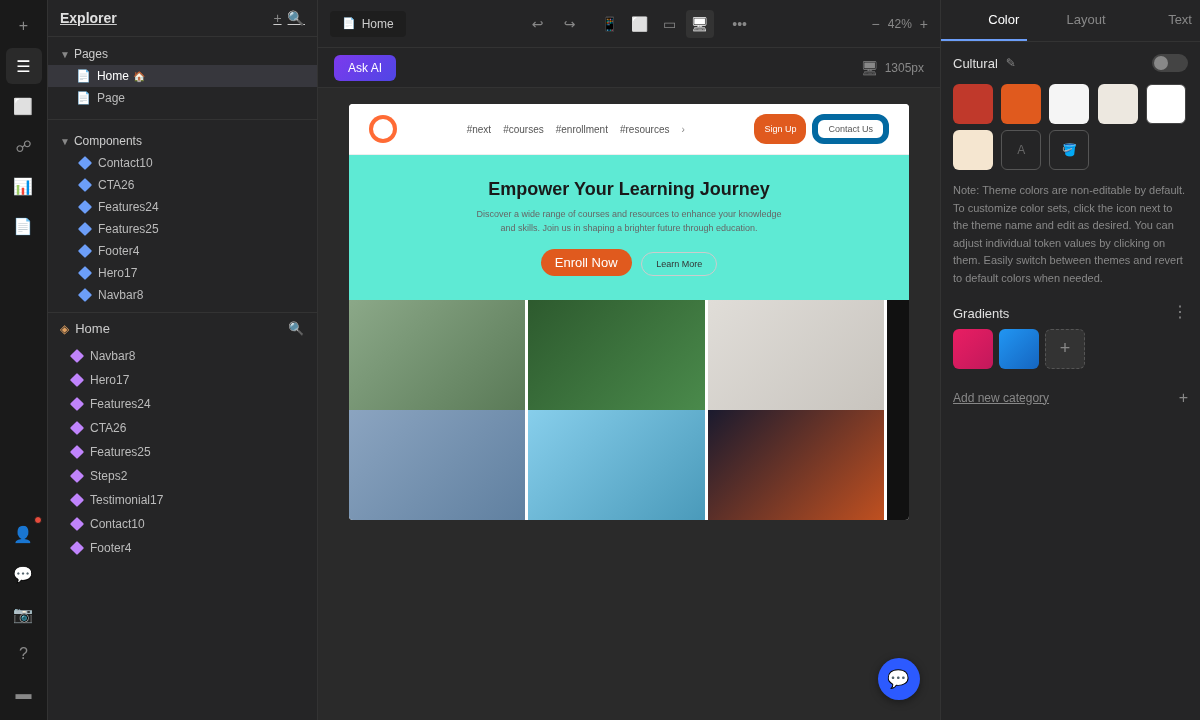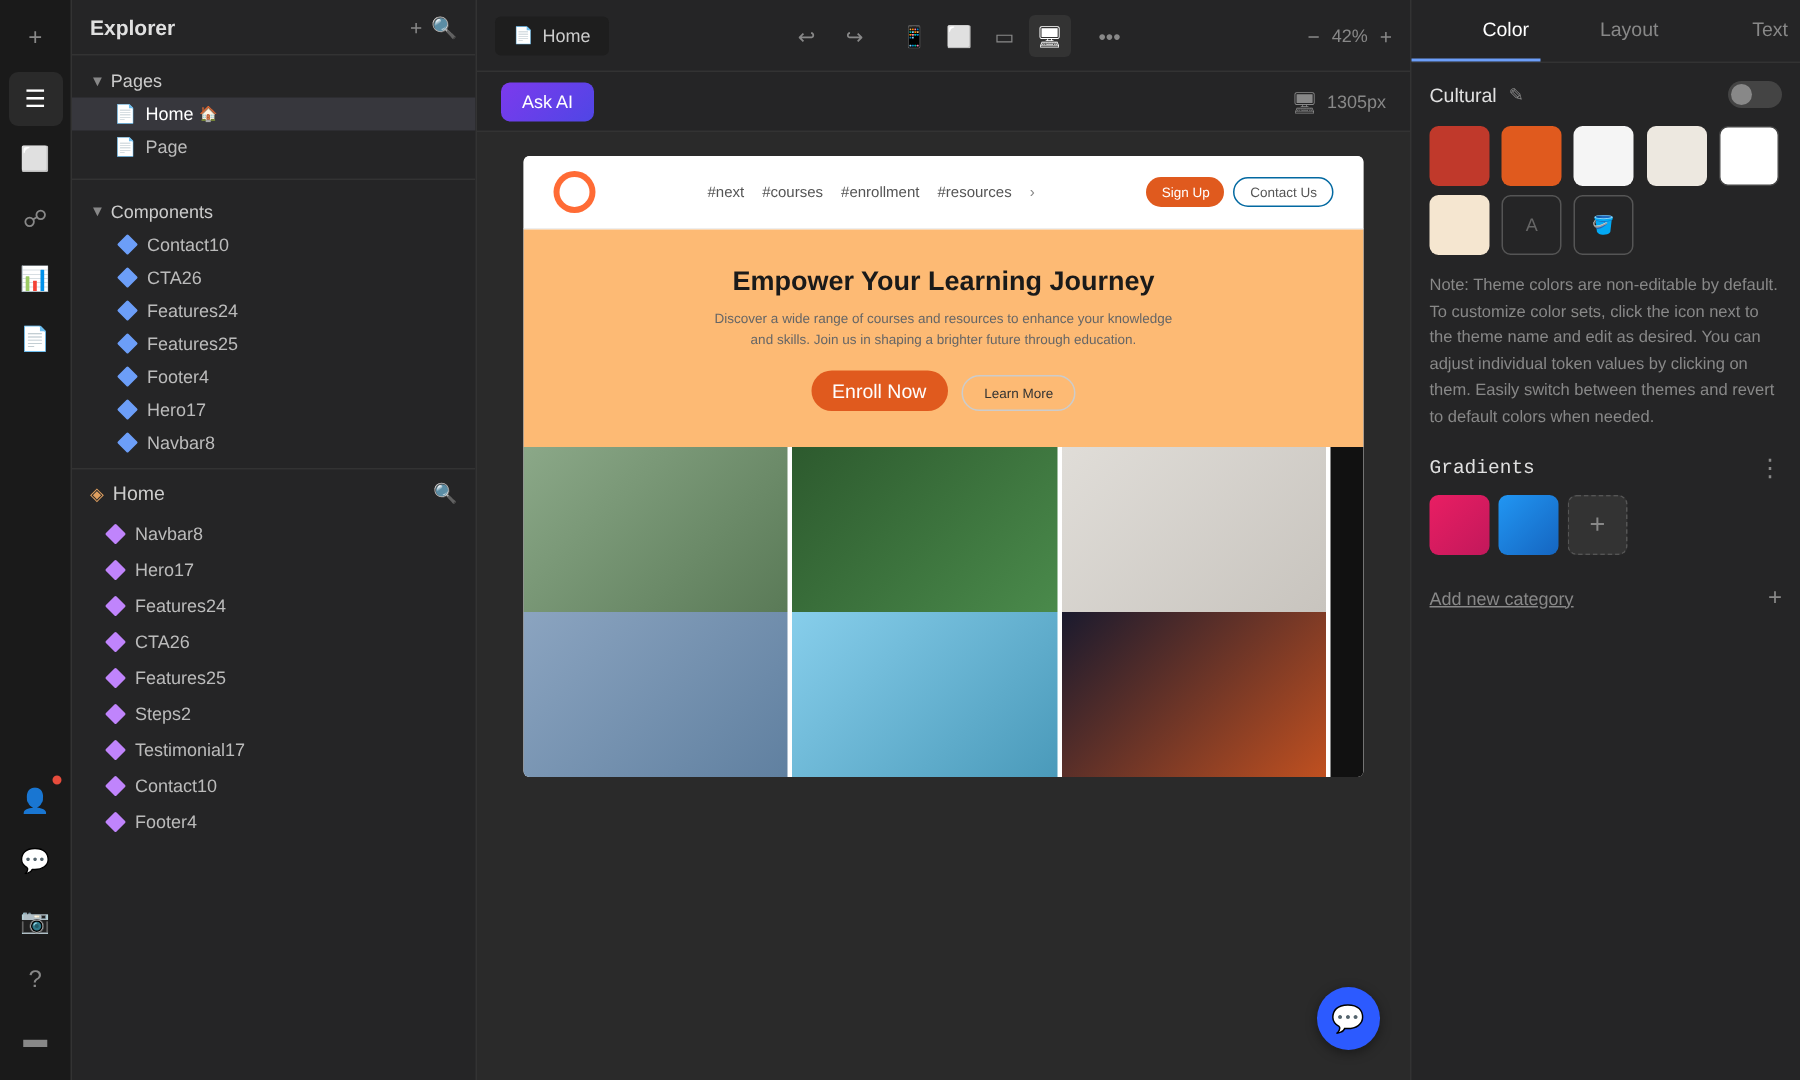--- a/index.html
+++ b/index.html
@@ -7,21 +7,21 @@
 
     
     .icon-bar { width: 48px; background: #1a1a1a; display: flex; flex-direction: column; align-items: center; padding: 8px 0; gap: 4px; border-right: 1px solid #333; }
     .icon-bar-item { width: 36px; height: 36px; display: flex; align-items: center; justify-content: center; border-radius: 6px; cursor: pointer; color: #888; font-size: 16px; }
     .icon-bar-item.active { background: #2a2a2a; color: #fff; }
     .icon-bar-spacer { flex: 1; }
     .icon-bar-bottom { display: flex; flex-direction: column; align-items: center; gap: 4px; }
 
     
     .explorer-panel { width: 270px; background: #252526; border-right: 1px solid #333; display: flex; flex-direction: column; overflow: hidden; }
-    .explorer-header { display: flex; justify-content: space-between; padding: 10px 12px; border-bottom: 1px solid #333; }
+    .explorer-header { display: flex; justify-content: space-between; padding: 10px 12px; border-bottom: 1px solid #333; text-decoration: underline; }
     .explorer-title { font-size: 14px; font-weight: 600; color: #e0e0e0; }
     .explorer-actions { display: flex; gap: 6px; }
     .explorer-actions span { cursor: pointer; color: #888; font-size: 14px; }
 
     .explorer-section { padding: 6px 0; }
     .section-header { display: flex; align-items: center; padding: 4px 8px 4px 12px; cursor: pointer; color: #ccc; font-size: 12px; font-weight: 500; }
     .chevron { margin-right: 4px; font-size: 10px; color: #888; }
     .tree-item { display: flex; align-items: center; padding: 4px 8px 4px 28px; cursor: pointer; color: #bbb; font-size: 12px; }
     .tree-item.active { background: #37373d; color: #fff; }
     .tree-item-icon { margin-right: 6px; font-size: 12px; }
@@ -64,23 +64,23 @@
 
     
     .preview-nav { background: #fff; padding: 10px 20px; display: flex; align-items: center; justify-content: space-between; border-bottom: 1px solid #eee; }
     .preview-logo { width: 28px; height: 28px; background: #ff6b35; border-radius: 50%; display: flex; align-items: center; justify-content: center; }
     .preview-logo-inner { width: 20px; height: 20px; background: #fff; border-radius: 50%; }
     .preview-nav-links { display: flex; gap: 12px; font-size: 10px; color: #555; }
     .preview-nav-links span { cursor: pointer; }
     .preview-nav-links span:last-child { color: #888; }
     .preview-nav-btns { display: flex; gap: 6px; }
     .preview-btn-signup { background: #e05a1e; color: #fff; border: none; border-radius: 12px; padding: 4px 10px; font-size: 9px; cursor: pointer; }
-    .preview-btn-contact { background: transparent; color: #555; border: 1px solid #0369a1; border-radius: 12px; padding: 4px 10px; font-size: 9px; cursor: pointer; }
-
-    .preview-hero { background: #fdba74; padding: 24px 20px; text-align: center; }
+    .preview-btn-contact { background: transparent; color: #555; border: 6px solid #0369a1; border-radius: 12px; padding: 4px 10px; font-size: 9px; cursor: pointer; }
+
+    .preview-hero { background: #5eead4; padding: 24px 20px; text-align: center; }
     .preview-hero h1 { font-size: 18px; font-weight: 700; color: #1a1a1a; margin-bottom: 8px; }
     .preview-hero p { font-size: 9px; color: #666; max-width: 320px; margin: 0 auto 14px; line-height: 1.5; }
     .preview-hero-btn { background: #e05a1e; color: #fff; border: none; border-radius: 16px; padding: 6px 14px; font-size: 13px; cursor: pointer; margin-right: 6px; }
     .preview-hero-btn2 { background: transparent; color: #333; border: 1px solid #ccc; border-radius: 16px; padding: 6px 14px; font-size: 9px; cursor: pointer; }
     .preview-gallery-item { height: 110px; background: #ccc; overflow: hidden; position: relative; }
     .gal-1 { background: linear-gradient(135deg, #8ba888, #5a7a57); }
     .gal-2 { background: linear-gradient(135deg, #2d5a2e, #4a8a4b); }
     .gal-3 { background: linear-gradient(135deg, #e0ddd8, #c8c4be); }
     .gal-5 { background: linear-gradient(135deg, #8ba4c0, #6080a0); }
     .gal-8 { background: linear-gradient(135deg, #87ceeb, #4a9aba); }
@@ -100,21 +100,21 @@
     .theme-toggle { margin-left: auto; display: flex; align-items: center; gap: 4px; }
     .toggle-track { width: 36px; height: 18px; background: #444; border-radius: 9px; position: relative; cursor: pointer; }
     .toggle-thumb { width: 14px; height: 14px; background: #888; border-radius: 50%; position: absolute; top: 2px; left: 2px; }
 
     .color-swatches { display: grid; grid-template-columns: repeat(5, 1fr); gap: 6px; margin-bottom: 12px; }
     .swatch { width: 40px; height: 40px; border-radius: 6px; cursor: pointer; display: flex; align-items: center; justify-content: center; font-size: 12px; color: #666; }
     .swatch-text { background: transparent; border: 1px solid #555; }
 
     .note-text { font-size: 11px; color: #888; line-height: 1.6; margin-bottom: 14px; }
 
-    .gradients-header { display: flex; align-items: center; justify-content: space-between; margin-bottom: 8px; font-family: Liberation Mono, monospace; }
+    .gradients-header { display: flex; align-items: flex-end; justify-content: space-between; margin-bottom: 8px; }
     .gradients-title { font-size: 13px; color: #e0e0e0; font-weight: 500; }
     .gradients-menu { color: #888; cursor: pointer; font-size: 16px; }
     .gradient-swatches { display: flex; gap: 6px; margin-bottom: 12px; }
     .gradient-swatch { width: 40px; height: 40px; border-radius: 6px; cursor: pointer; }
     .gradient-add { width: 40px; height: 40px; border-radius: 6px; background: #333; display: flex; align-items: center; justify-content: center; cursor: pointer; color: #888; font-size: 18px; border: 1px dashed #555; }
 
     .add-category-row { display: flex; align-items: center; justify-content: space-between; padding: 8px 0; }
     .add-category-text { font-size: 12px; color: #888; text-decoration: underline; }
     .add-category-btn { color: #888; font-size: 16px; cursor: pointer; }
 

